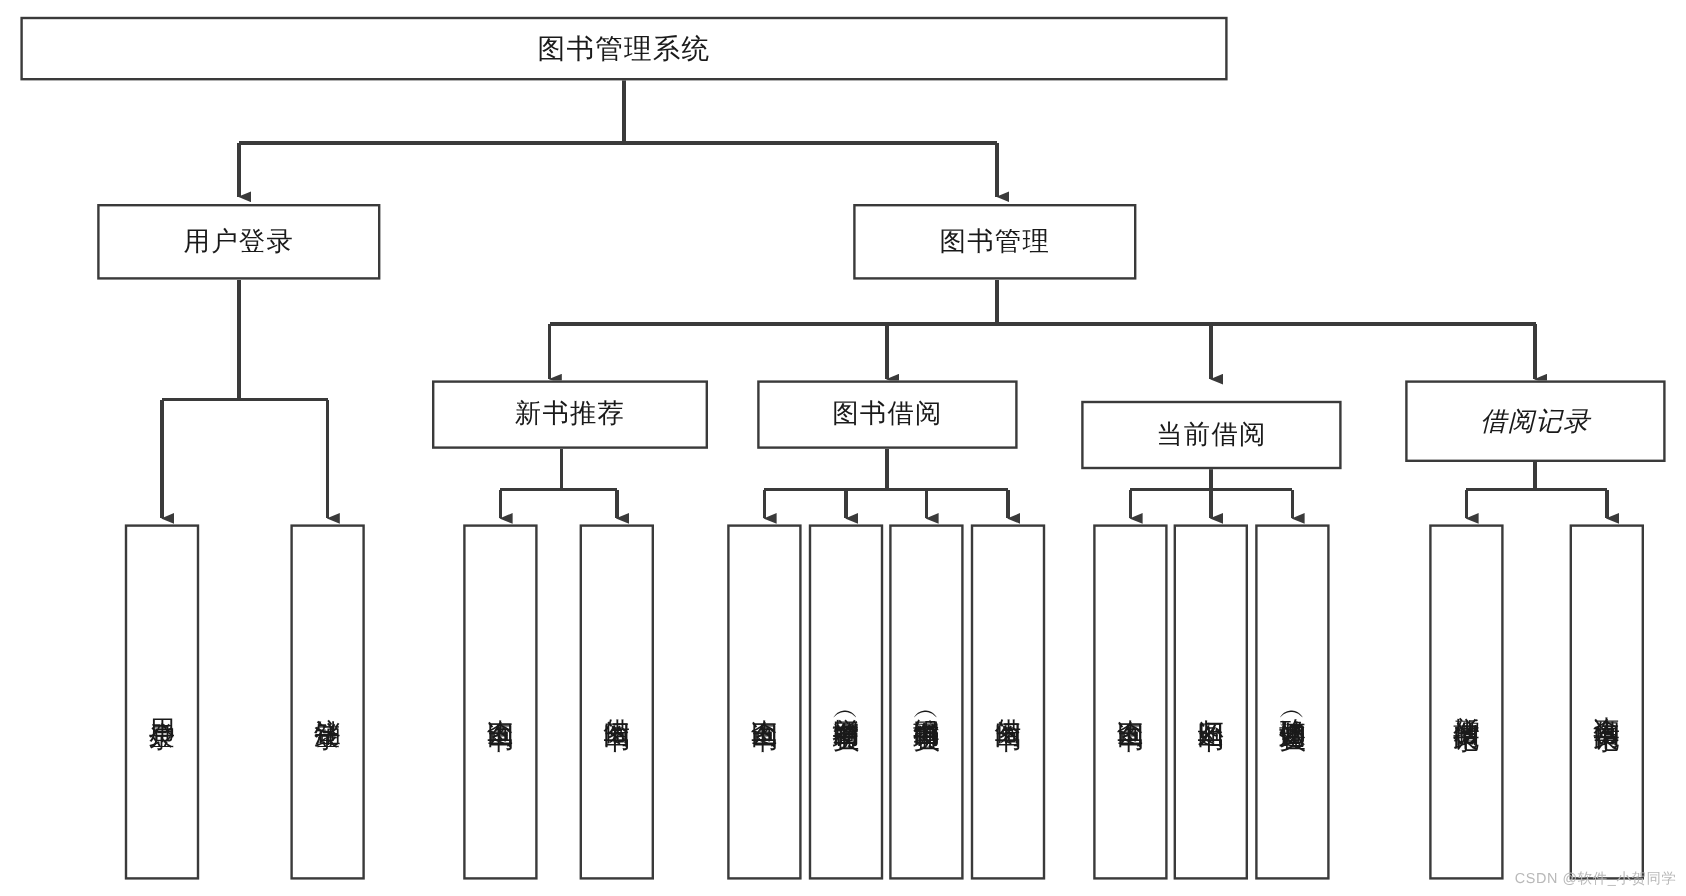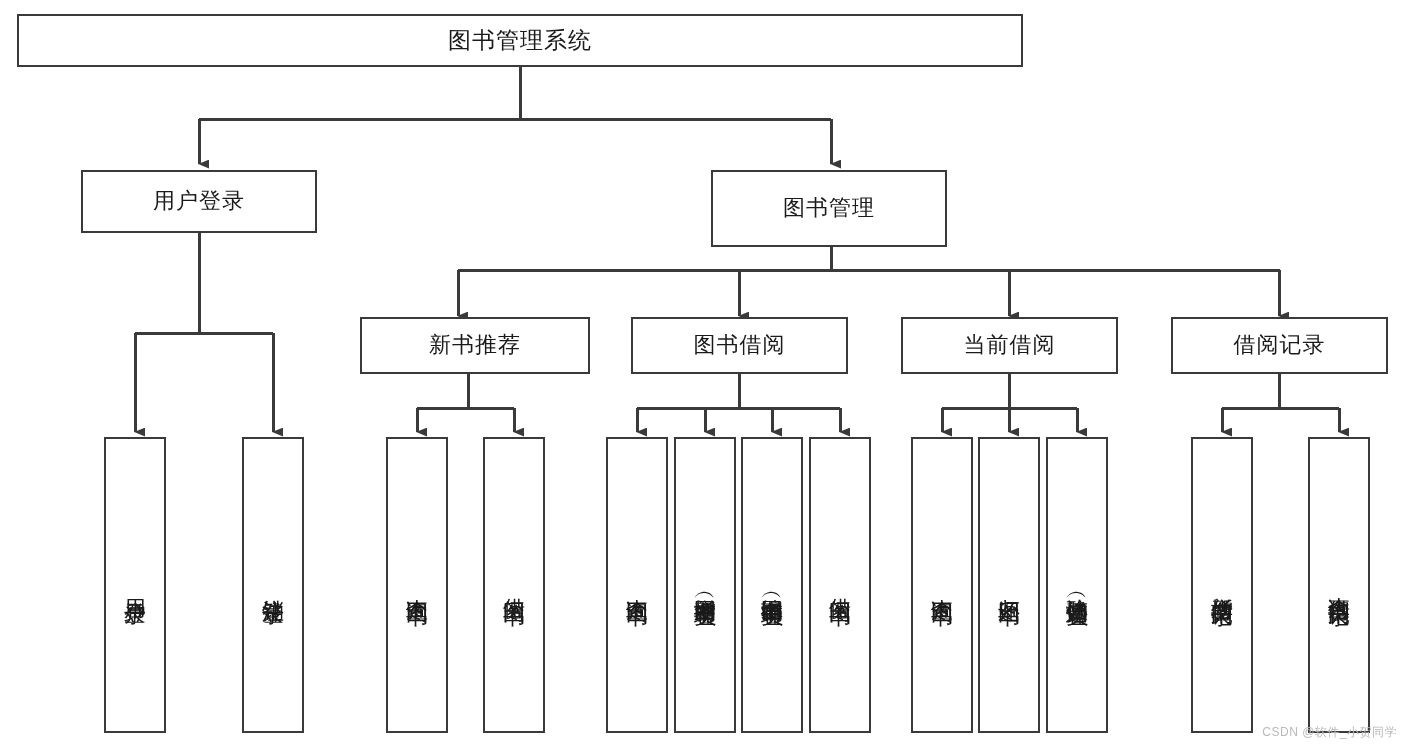--- a/index.html
+++ b/index.html
@@ -132,34 +132,34 @@
     </g>
   </svg>
 
   <div class="node root horiz" style="left:17px; top:14px; width:1006px; height:53px;">
     <span class="label">图书管理系统</span>
   </div>
 
   <div class="node horiz" style="left:81px; top:170px; width:236px; height:63px;">
     <span class="label">用户登录</span>
   </div>
-  <div class="node horiz" style="left:711px; top:170px; width:236px; height:77px;">
+  <div class="node horiz" style="left:711px; top:170px; width:236px; height:63px;">
     <span class="label">图书管理</span>
   </div>
 
   <div class="node horiz" style="left:360px; top:317px; width:230px; height:57px;">
     <span class="label">新书推荐</span>
   </div>
   <div class="node horiz" style="left:631px; top:317px; width:217px; height:57px;font-family:Liberation Serif, serif;">
     <span class="label">图书借阅</span>
   </div>
-  <div class="node horiz" style="left:901px; top:317px; width:217px; height:57px;">
+  <div class="node horiz" style="left:901px; top:334px; width:217px; height:57px;">
     <span class="label">当前借阅</span>
   </div>
-  <div class="node horiz" style="left:1171px; top:317px; width:217px; height:57px;">
+  <div class="node horiz" style="left:1171px; top:317px; width:217px; height:68px;font-style:italic;">
     <span class="label">借阅记录</span>
   </div>
 
   <div class="node vert" style="left:104px; top:437px; width:62px; height:296px;">
     <span class="label">用户登录</span>
   </div>
   <div class="node vert" style="left:242px; top:437px; width:62px; height:296px;">
     <span class="label">注销登录</span>
   </div>
 

